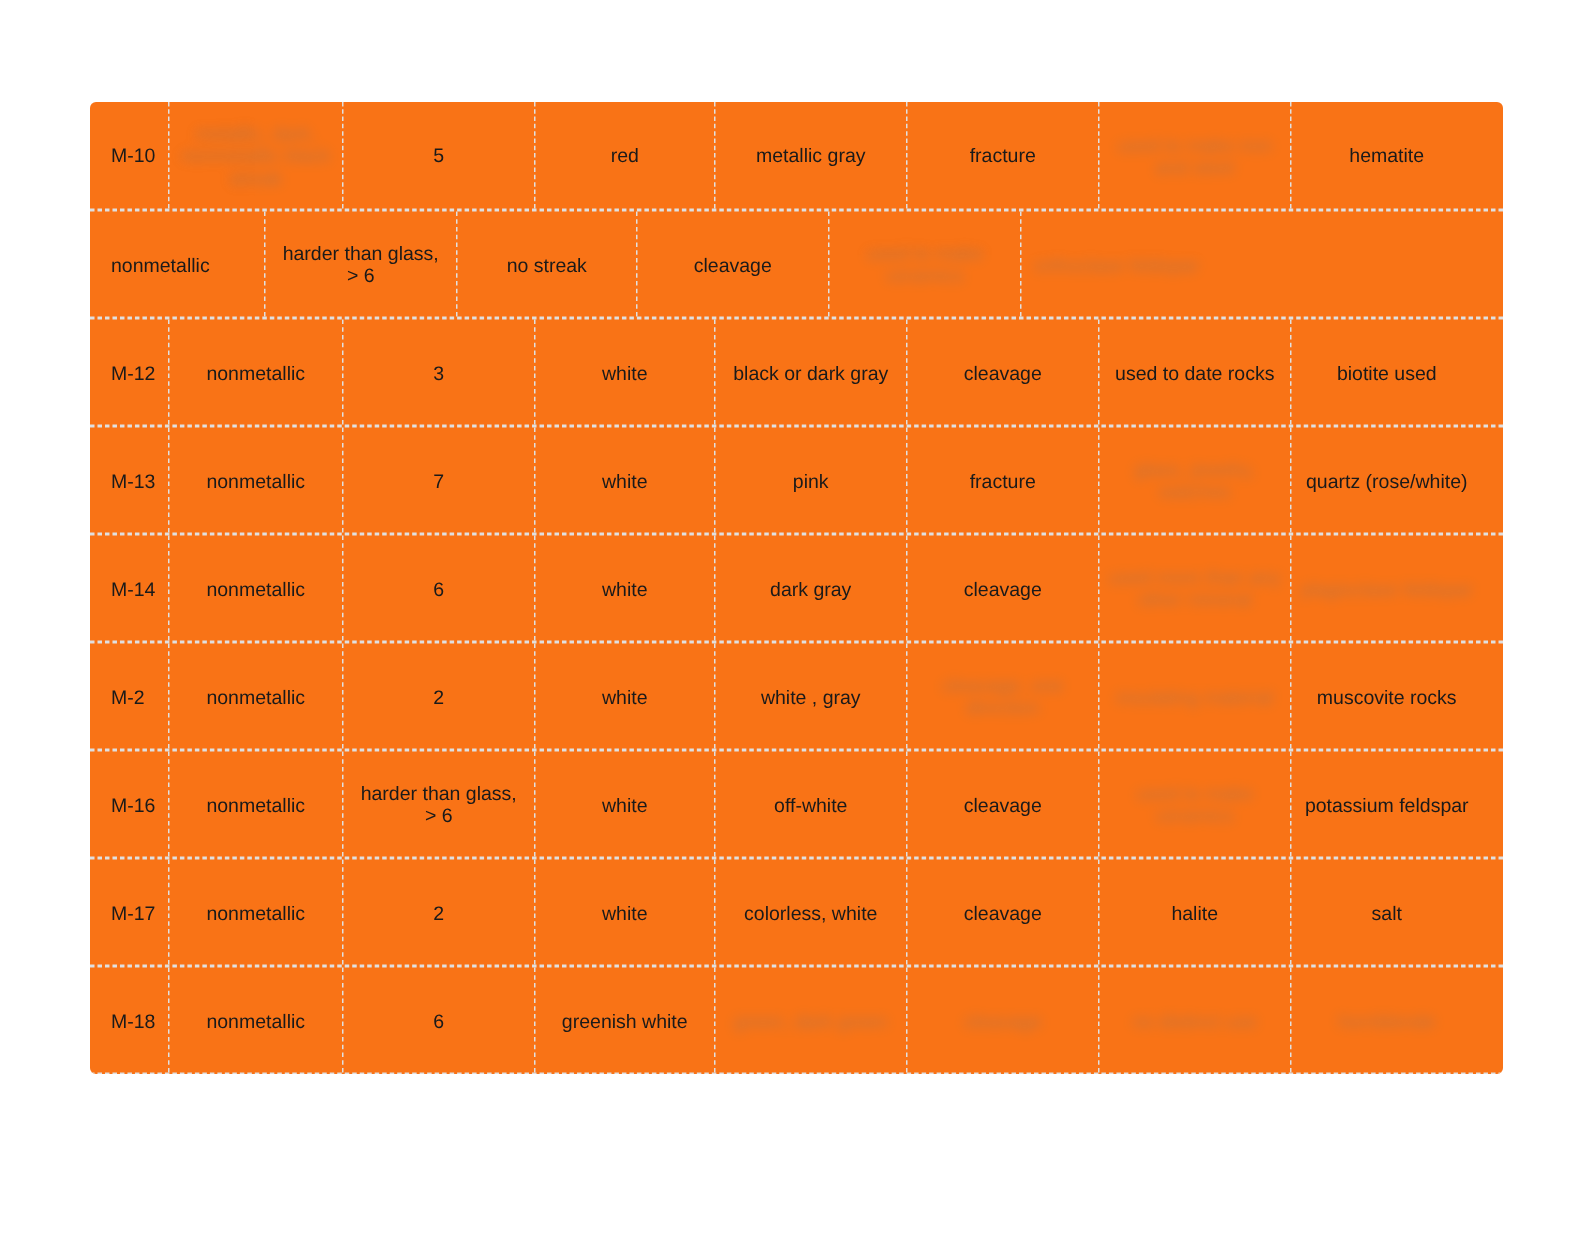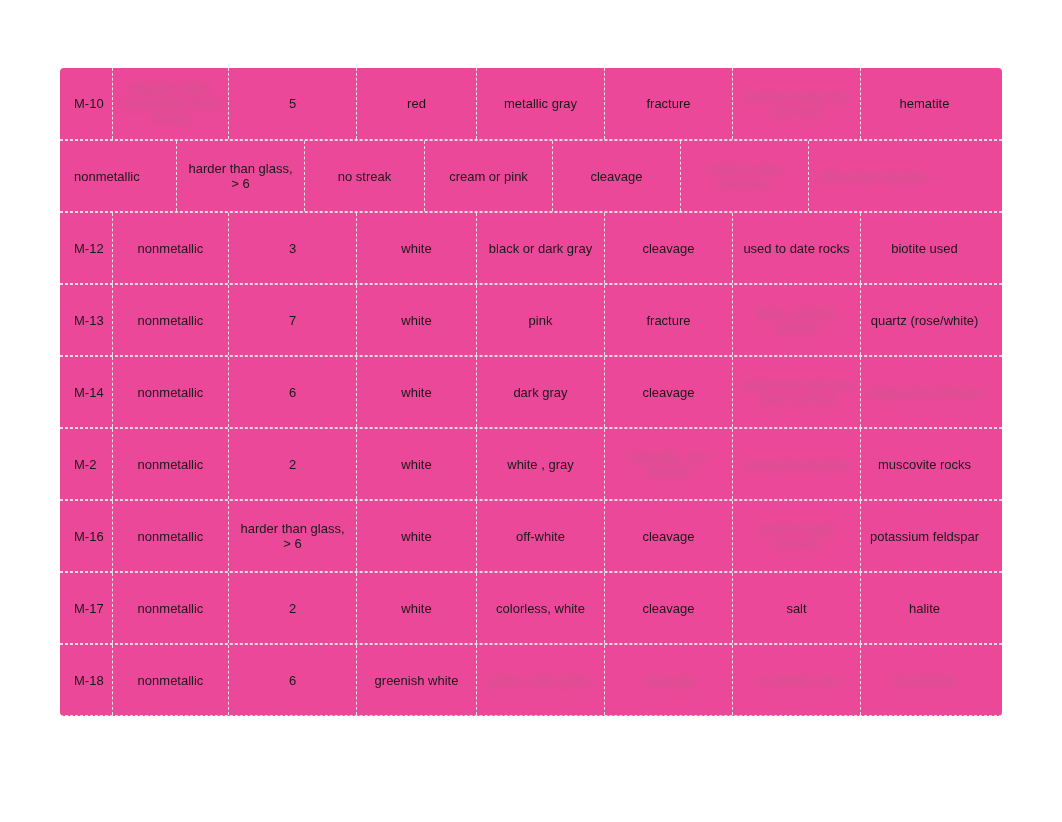--- a/index.html
+++ b/index.html
@@ -8,21 +8,21 @@
       box-sizing: border-box;
     }
     body {
       background: #ffffff;
       font-family: -apple-system, BlinkMacSystemFont, "Segoe UI", Helvetica, Arial, sans-serif;
       width: 1062px;
       height: 822px;
       padding: 68px 60px 60px 60px;
     }
     .table-wrapper {
-      background: #ec4899;
+      background: #f97316;
       border-radius: 4px;
       overflow: hidden;
     }
     .row {
       display: flex;
       align-items: stretch;
       min-height: 72px;
       border-top: 1px dashed #e0e0e0;
       border-bottom: 1px dashed #e0e0e0;
     }
@@ -91,23 +91,20 @@
     <div class="row">
       <div class="cell c1">
         <span>nonmetallic</span>
       </div>
       <div class="cell c2">
         <span>harder than glass, &gt; 6</span>
       </div>
       <div class="cell c3">
         <span>no streak</span>
       </div>
-      <div class="cell c4">
-        <span>cream or pink</span>
-      </div>
       <div class="cell c5">
         <span>cleavage</span>
       </div>
       <div class="cell c6">
         <span class="blurred">used to make ceramics</span>
       </div>
       <div class="cell c7">
         <span class="blurred">orthoclase feldspar</span>
       </div>
     </div>
@@ -253,25 +250,25 @@
       </div>
       <div class="cell c3">
         <span>white</span>
       </div>
       <div class="cell c4">
         <span>colorless, white</span>
       </div>
       <div class="cell c5">
         <span>cleavage</span>
       </div>
+      <div class="cell c7">
+        <span>halite</span>
+      </div>
       <div class="cell c6">
         <span>salt</span>
-      </div>
-      <div class="cell c7">
-        <span>halite</span>
       </div>
     </div>
     <div class="row">
       <div class="cell c0">
         <span>M-18</span>
       </div>
       <div class="cell c1">
         <span>nonmetallic</span>
       </div>
       <div class="cell c2">

